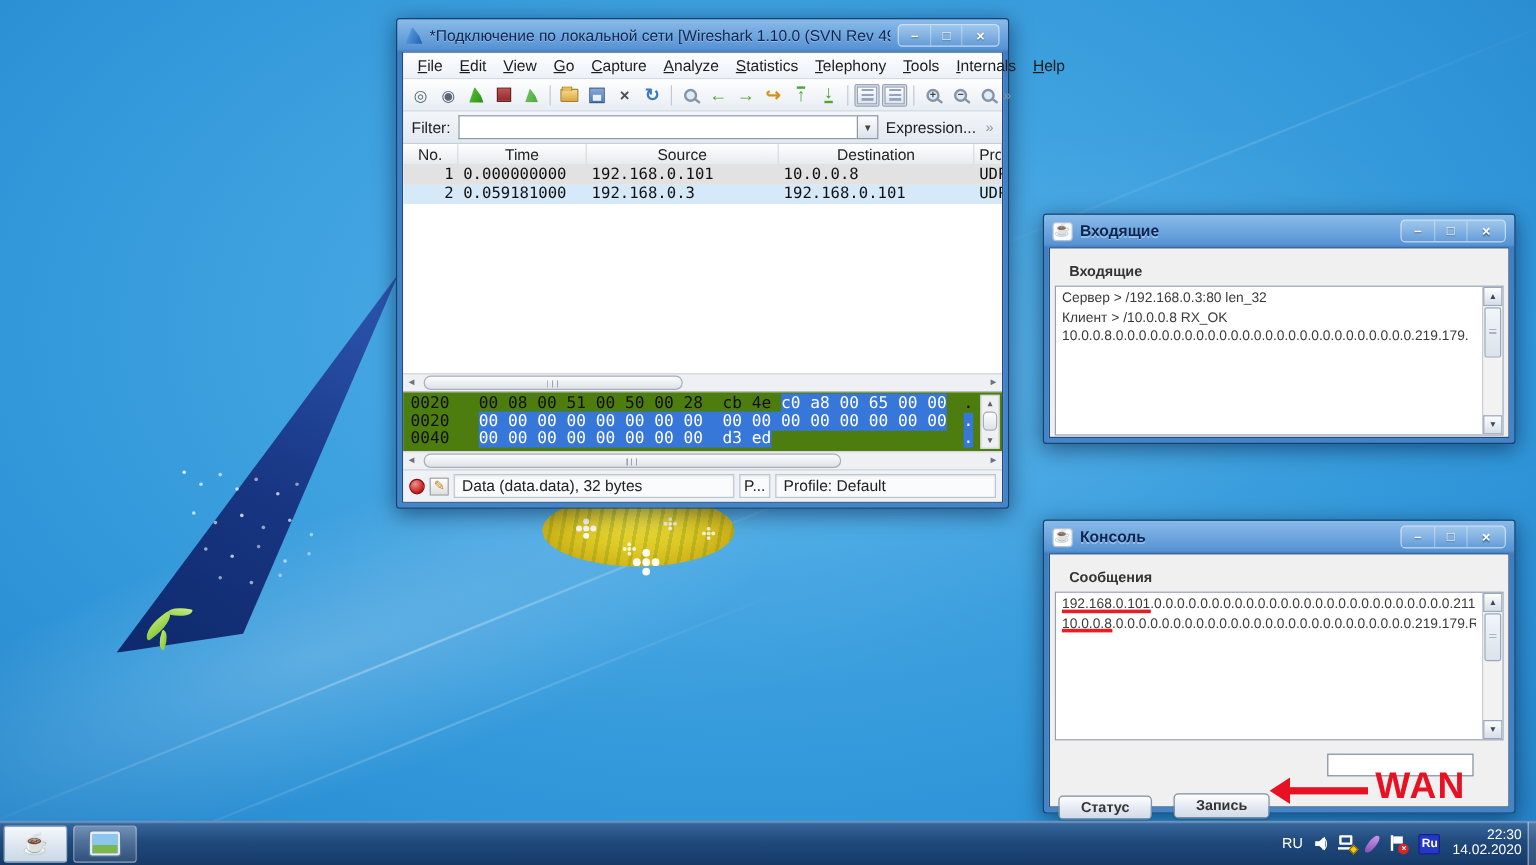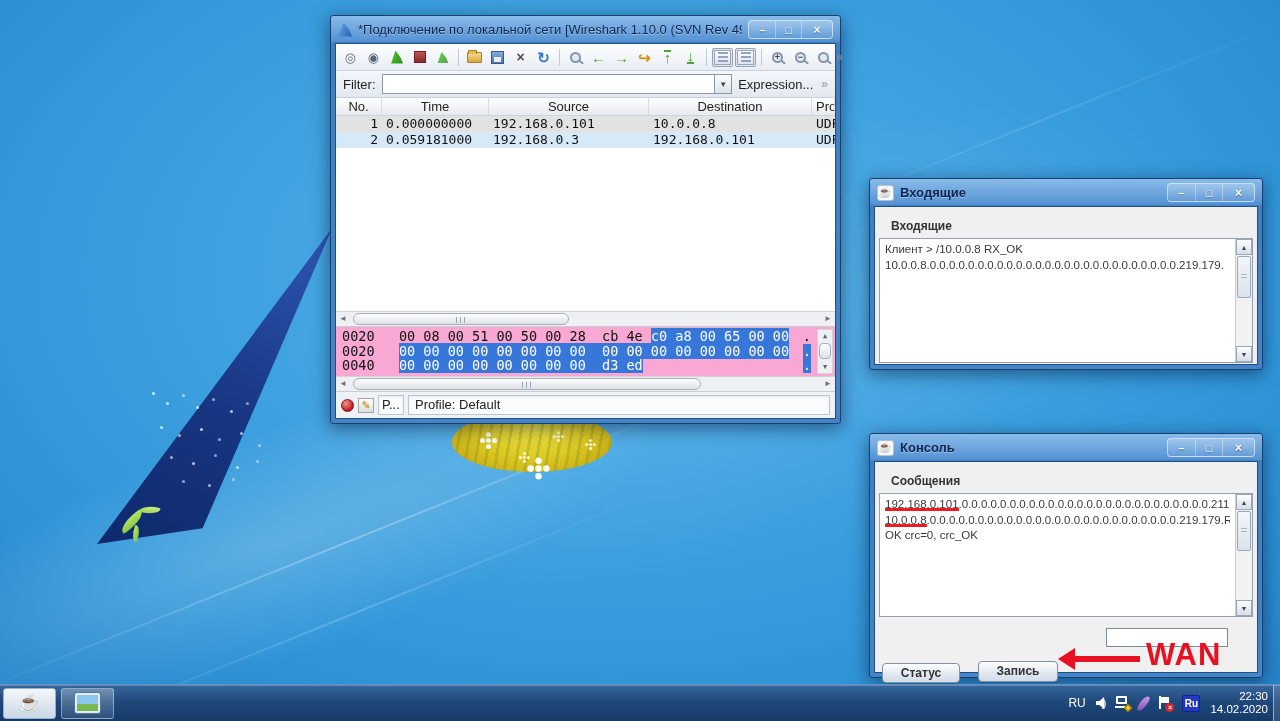--- a/index.html
+++ b/index.html
@@ -108,21 +108,21 @@
   .r2 { background:#d5e9f8; }
 
   .gscroll { height:15px; flex:none; background:#eef0f3; border-top:1px solid #d0d4da; position:relative; }
   .gscroll .sa { position:absolute; top:0; width:14px; height:14px; text-align:center; line-height:14px; font-size:8px; color:#6a7480; }
   .gscroll .sa.l { left:0; } .gscroll .sa.r { right:0; }
   .gthumb { position:absolute; top:1px; height:12px; border:1px solid #a6aeb8; border-radius:7px;
     background:linear-gradient(#fdfdfd,#dde2e8); }
   .gthumb::after { content:""; position:absolute; left:50%; top:3px; width:10px; height:6px; transform:translateX(-50%);
     background:repeating-linear-gradient(90deg,#9aa4b0 0 1px, transparent 1px 4px); }
 
-  .hexpane { height:50px; flex:none; background:#f9a8d4; border-top:1px solid #c8cdd4; position:relative;
+  .hexpane { height:50px; flex:none; background:#4d7c0f; border-top:1px solid #c8cdd4; position:relative;
     font:13.5px/14.5px "DejaVu Sans Mono",monospace; color:#111; padding:2px 40px 0 6px; }
   .hexrow { white-space:pre; }
   .hexsel { background:#3677d9; color:#fff; }
   .hexascii { position:absolute; right:24px; }
   .hexv { position:absolute; right:2px; top:2px; bottom:2px; width:16px; background:#eef0f3; border:1px solid #d2d6dc; }
   .hexv .sa { position:absolute; left:0; right:0; height:12px; text-align:center; line-height:12px; font-size:7px; color:#5a6470; }
   .hexv .sa.u { top:0; } .hexv .sa.d { bottom:0; }
   .hexv .vthumb { position:absolute; left:1px; right:1px; top:13px; height:16px; border:1px solid #a6aeb8; border-radius:4px; background:linear-gradient(#fdfdfd,#dde2e8); }
 
   .statusbar { height:27px; flex:none; display:flex; align-items:center; gap:4px; padding:0 5px;
@@ -240,20 +240,33 @@
       <span class="ws-fin"></span>
       <span class="title-text">*Подключение по локальной сети  [Wireshark 1.10.0  (SVN Rev 49...</span>
       <span class="wbtns">
         <span class="wbtn">–</span>
         <span class="wbtn">□</span>
         <span class="wbtn close">×</span>
       </span>
     </div>
     <div class="wbody">
 
+      <div class="menubar">
+        <span>File</span>
+        <span>Edit</span>
+        <span>View</span>
+        <span>Go</span>
+        <span>Capture</span>
+        <span>Analyze</span>
+        <span>Statistics</span>
+        <span>Telephony</span>
+        <span>Tools</span>
+        <span>Internals</span>
+        <span>Help</span>
+      </div>
 
       <div class="toolbar">
         <span class="tbtn">
             <span class="gicon">◎</span>
           </span>
         <span class="tbtn">
             <span class="gicon">◉</span>
           </span>
         <span class="tbtn">
             <span class="fin-g"></span>
@@ -375,40 +388,42 @@
 
       <div class="gscroll">
         <span class="sa l">◄</span>
         <span class="sa r">►</span>
         <span class="gthumb" style="left:17px;width:348px"></span>
       </div>
 
       <div class="statusbar">
         <span class="expert"></span>
         <span class="ccomment">✎</span>
+        <span class="sfield sf1">Data (data.data), 32 bytes</span>
         <span class="sfield sf2">P...</span>
         <span class="sfield sf3">Profile: Default</span>
       </div>
 
     </div>
   </div>
 
   <div class="win jwin win-incoming">
     <div class="titlebar">
       <span class="jicon">☕</span>
       <span class="title-text">Входящие</span>
       <span class="wbtns">
         <span class="wbtn">–</span>
         <span class="wbtn">□</span>
         <span class="wbtn close">×</span>
       </span>
     </div>
     <div class="wbody jbody">
       <span class="jlabel">Входящие</span>
       <div class="jtext" style="top:31px;height:125px">
+        <div class="tline">Сервер &gt; /192.168.0.3:80 len_32</div>
         <div class="tline">Клиент &gt; /10.0.0.8 RX_OK</div>
         <div class="tline">10.0.0.8.0.0.0.0.0.0.0.0.0.0.0.0.0.0.0.0.0.0.0.0.0.0.0.0.0.0.219.179.</div>
         <div class="jscroll">
           <span class="jsa u">▲</span>
           <span class="jsa d">▼</span>
           <span class="jthumb" style="top:17px;height:42px"></span>
         </div>
       </div>
     </div>
   </div>
@@ -421,21 +436,20 @@
         <span class="wbtn">–</span>
         <span class="wbtn">□</span>
         <span class="wbtn close">×</span>
       </span>
     </div>
     <div class="wbody jbody">
       <span class="jlabel">Сообщения</span>
       <div class="jtext" style="top:31px;height:124px">
         <div class="tline"><span class="ru-underline">192.168.0.101</span><span>.0.0.0.0.0.0.0.0.0.0.0.0.0.0.0.0.0.0.0.0.0.0.0.0.0.0.211.23</span></div>
         <div class="tline"><span class="ru-underline">10.0.0.8</span><span>.0.0.0.0.0.0.0.0.0.0.0.0.0.0.0.0.0.0.0.0.0.0.0.0.0.0.219.179.RX_</span></div>
-        <div class="tline">OK crc=0, crc_OK</div>
         <div class="jscroll">
           <span class="jsa u">▲</span>
           <span class="jsa d">▼</span>
           <span class="jthumb" style="top:17px;height:40px"></span>
         </div>
       </div>
       <span class="jbtn" style="left:7px;top:166px;width:78px;height:20px;line-height:18px">Статус</span>
       <span class="jbtn" style="left:103px;top:164px;width:80px;height:21px;line-height:19px">Запись</span>
       <input class="jinput" type="text" style="left: 231px; top: 166px; width: 122px; height: 19px;" value="">
       <span class="jbtn" style="left:103px;top:190px;width:80px;height:21px;line-height:19px">WAN</span>

